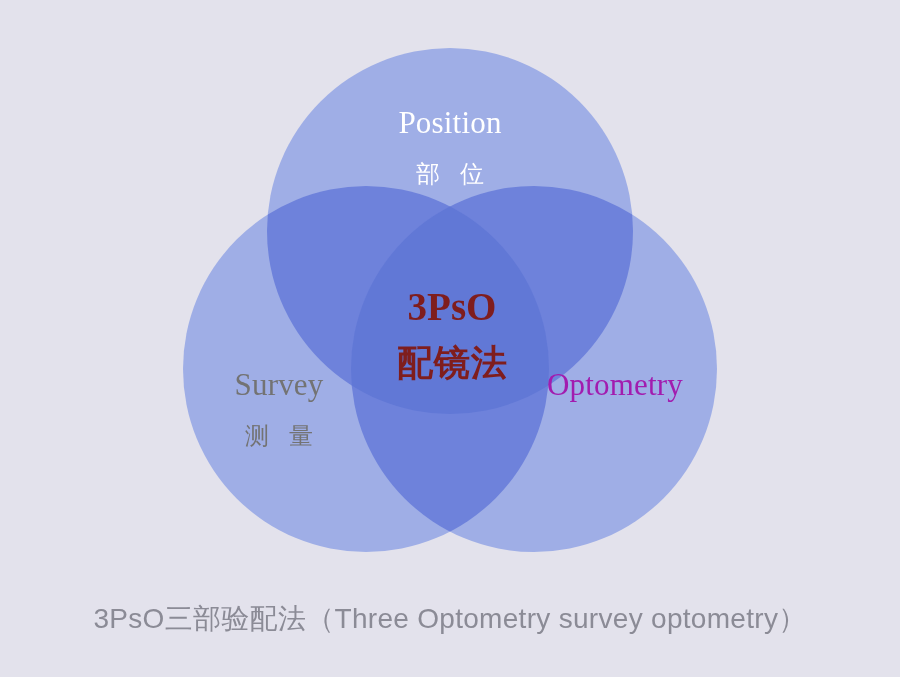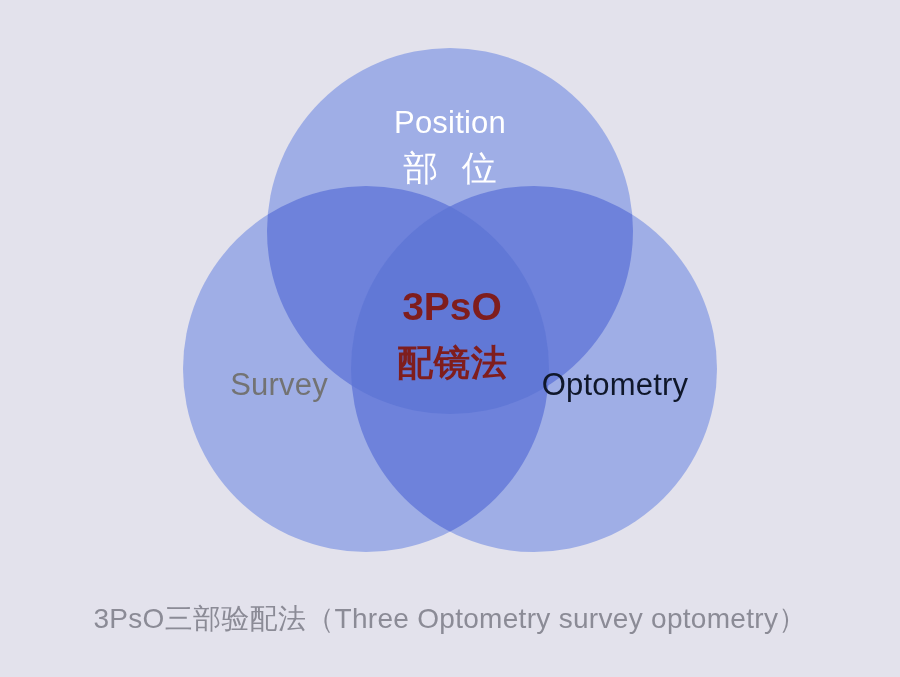--- a/index.html
+++ b/index.html
@@ -13,20 +13,21 @@
     font-family: "Liberation Sans", "DejaVu Sans", sans-serif;
     overflow: hidden;
     position: relative;
   }
   #venn-stage {
     position: absolute;
     left: 0;
     top: 0;
     width: 764px;
     height: 677px;
+    font-family: Liberation Serif, serif;
   }
   .venn-svg {
     position: absolute;
     left: 0;
     top: 0;
     width: 900px;
     height: 677px;
     display: block;
   }
   .label {
@@ -38,25 +39,25 @@
     -webkit-font-smoothing: antialiased;
   }
   .label .en {
     display: block;
     font-size: 31px;
     font-weight: 500;
     letter-spacing: 0.2px;
   }
   .label .cn {
     display: block;
-    font-size: 35px;
+    font-size: 24px;
     font-weight: 500;
     letter-spacing: 7px;
     text-indent: 7px;
-    margin-top: 3px;
+    margin-top: 16px;
   }
   #label-position {
     left: 450px;
     top: 103px;
     transform: translateX(-50%);
   }
   #label-survey {
     left: 279px;
     top: 365px;
     transform: translateX(-50%);
@@ -135,23 +136,24 @@
     </g>
   </svg>
 
   <div class="label" id="label-position" style="color: rgb(255, 255, 255);">
     <span class="en">Position</span>
     <span class="cn">部 位</span>
   </div>
 
   <div class="label" id="label-survey" style="color: #737373;">
     <span class="en">Survey</span>
+    <span class="cn">测 量</span>
   </div>
 
-  <div class="label" id="label-optometry" style="color: #0f172a;">
+  <div class="label" id="label-optometry" style="color: #a21caf;">
     <span class="en">Optometry</span>
   </div>
 
   <div class="label" id="label-center" style="color: #7f1d1d;">
     <span class="en">3PsO</span>
     <span class="cn">配镜法</span>
   </div>
 
 </div>
 

